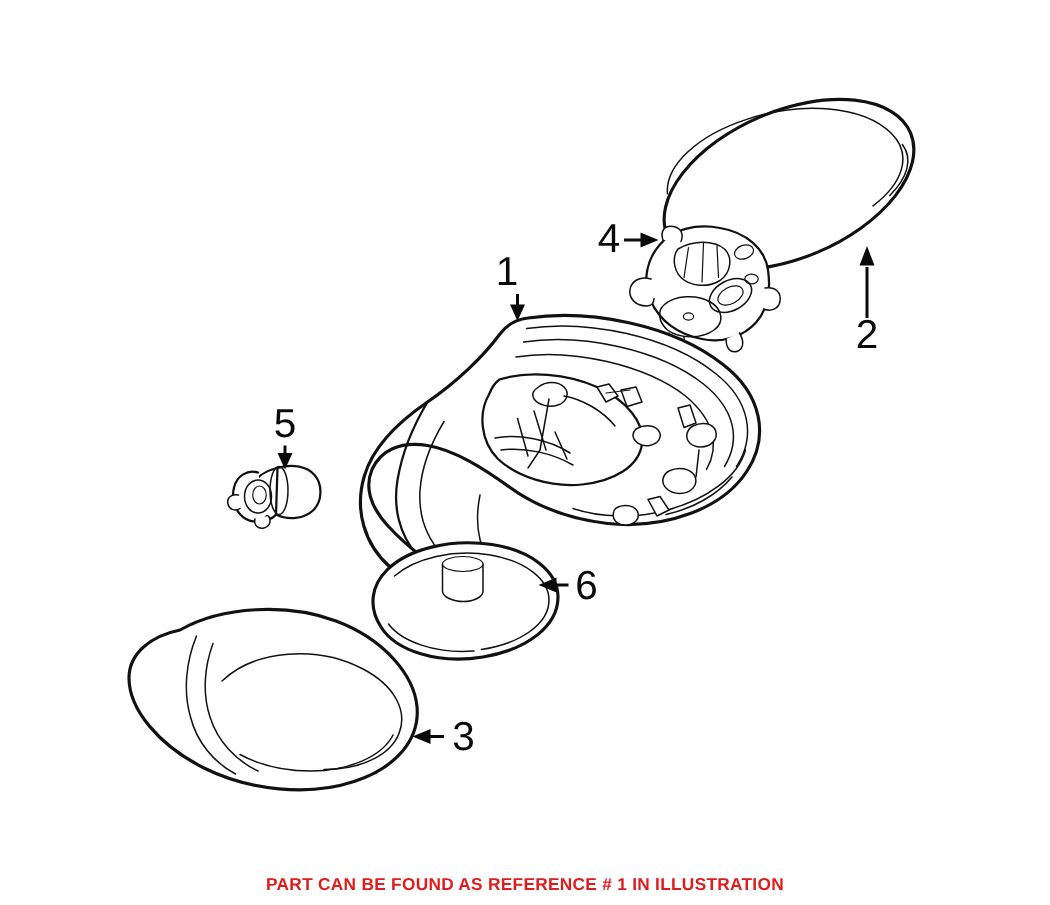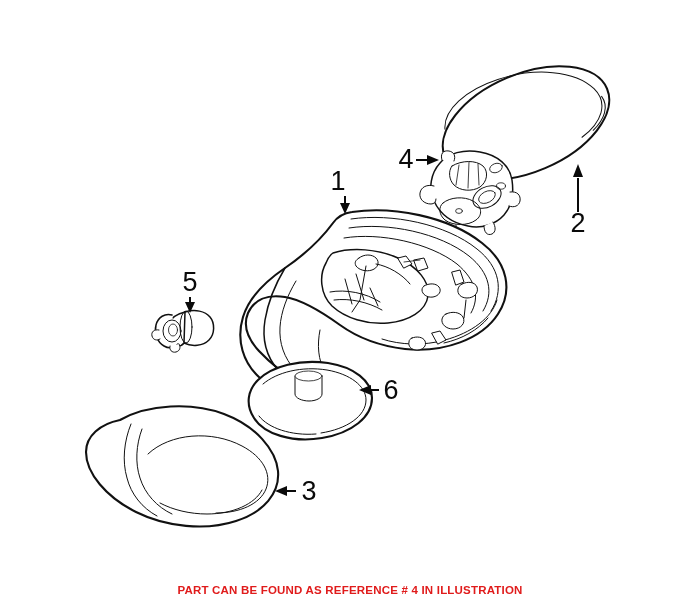--- a/index.html
+++ b/index.html
@@ -273,16 +273,16 @@
 
     <g>
       <text class="callout-num" x="391" y="399" text-anchor="middle">6</text>
       <line class="leader" x1="379" y1="390" x2="370" y2="390"></line>
       <polygon class="arrowhead" points="359,390 371,385 371,395"></polygon>
     </g>
 
   </svg>
 
   <div id="caption-bar">
-    <span id="caption-text">PART CAN BE FOUND AS REFERENCE # 4 IN ILLUSTRATION</span>
+    <span id="caption-text">PART CAN BE FOUND AS REFERENCE # 1 IN ILLUSTRATION</span>
   </div>
 
 </div>
 
 </body></html>

